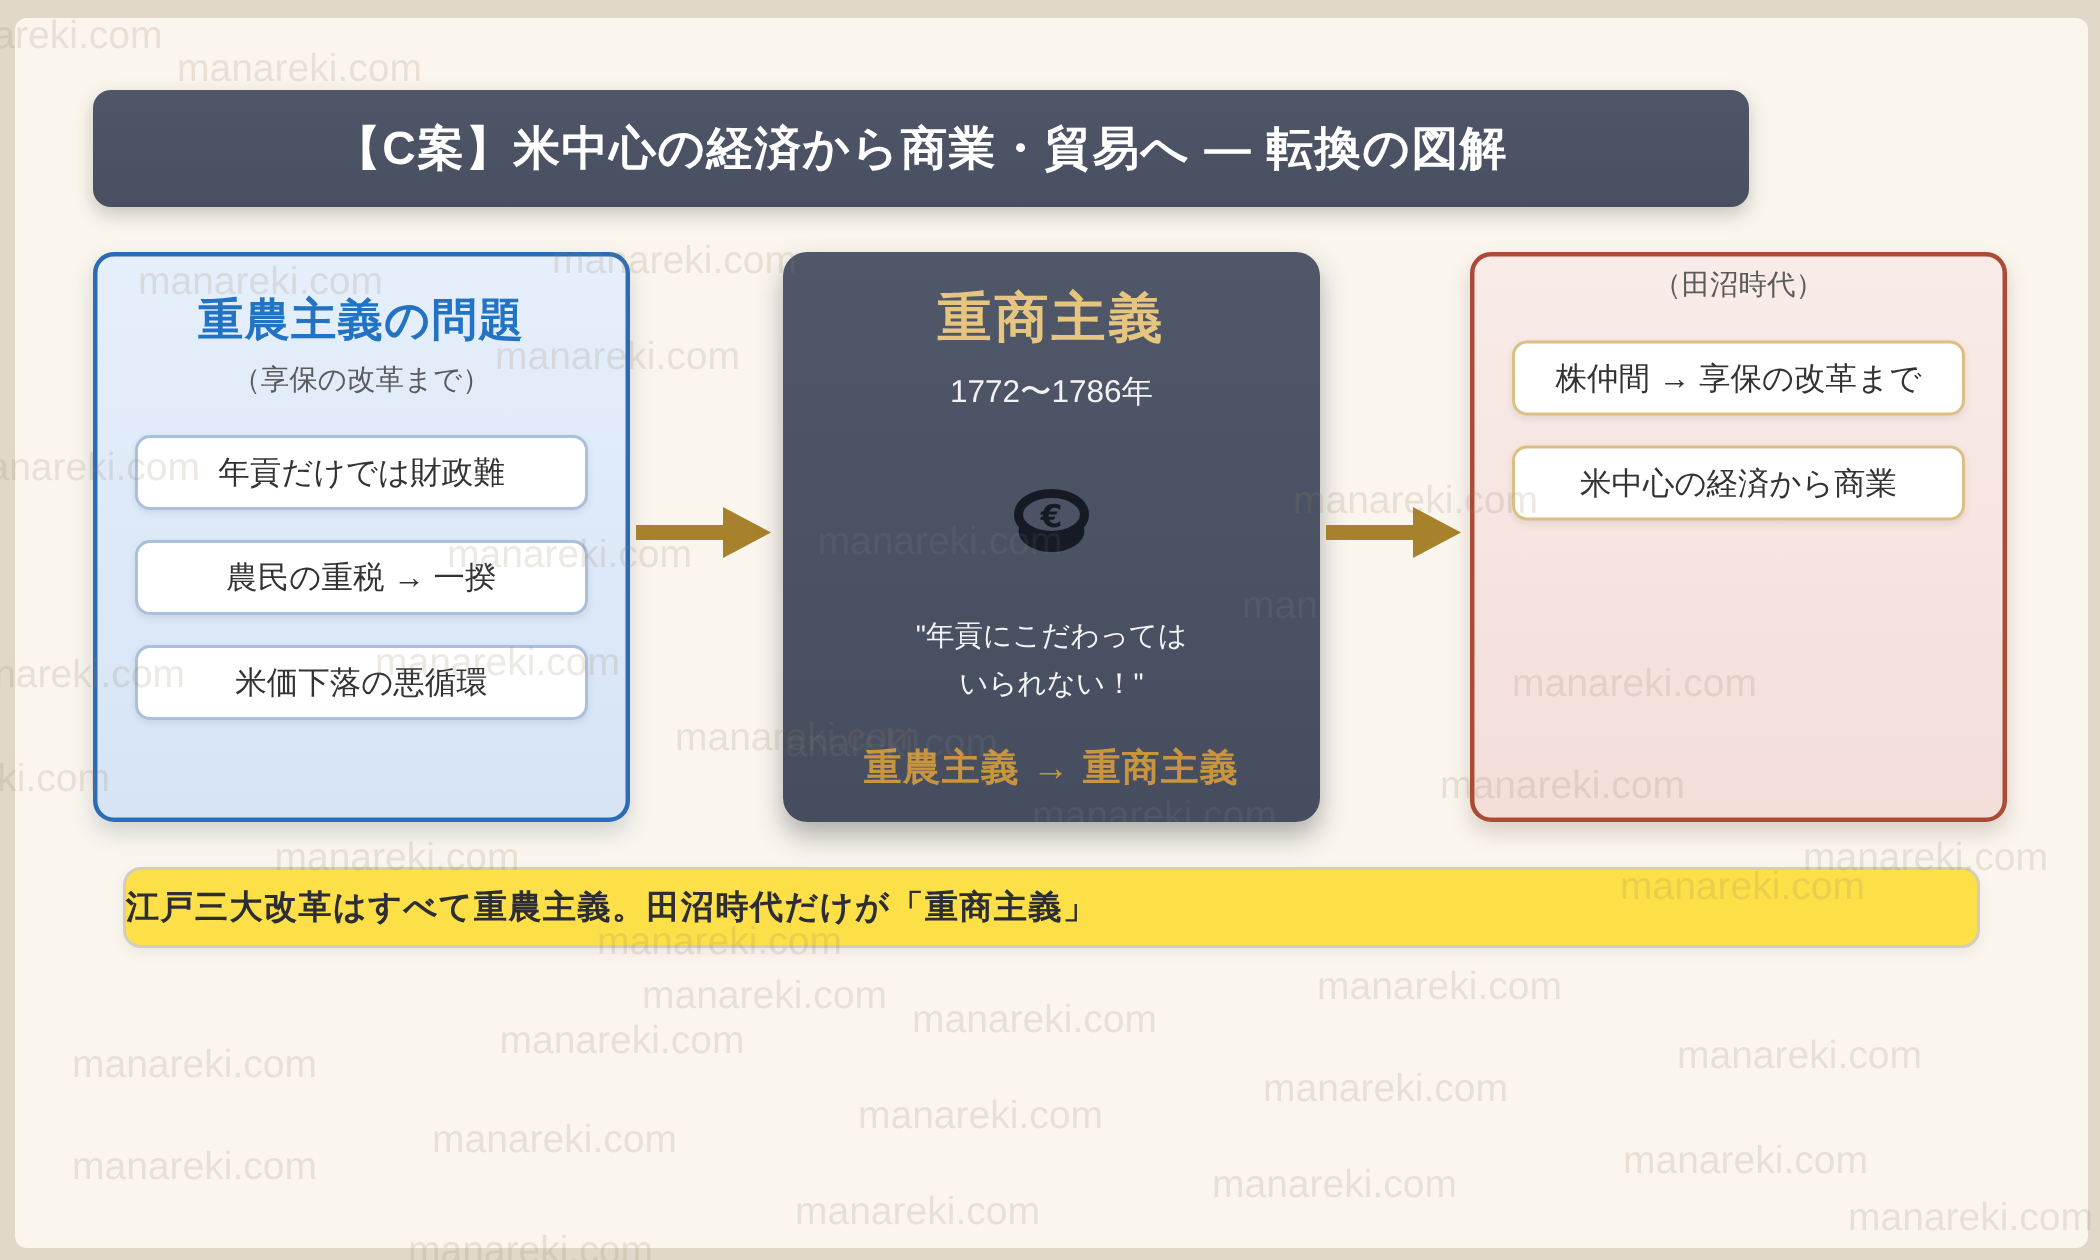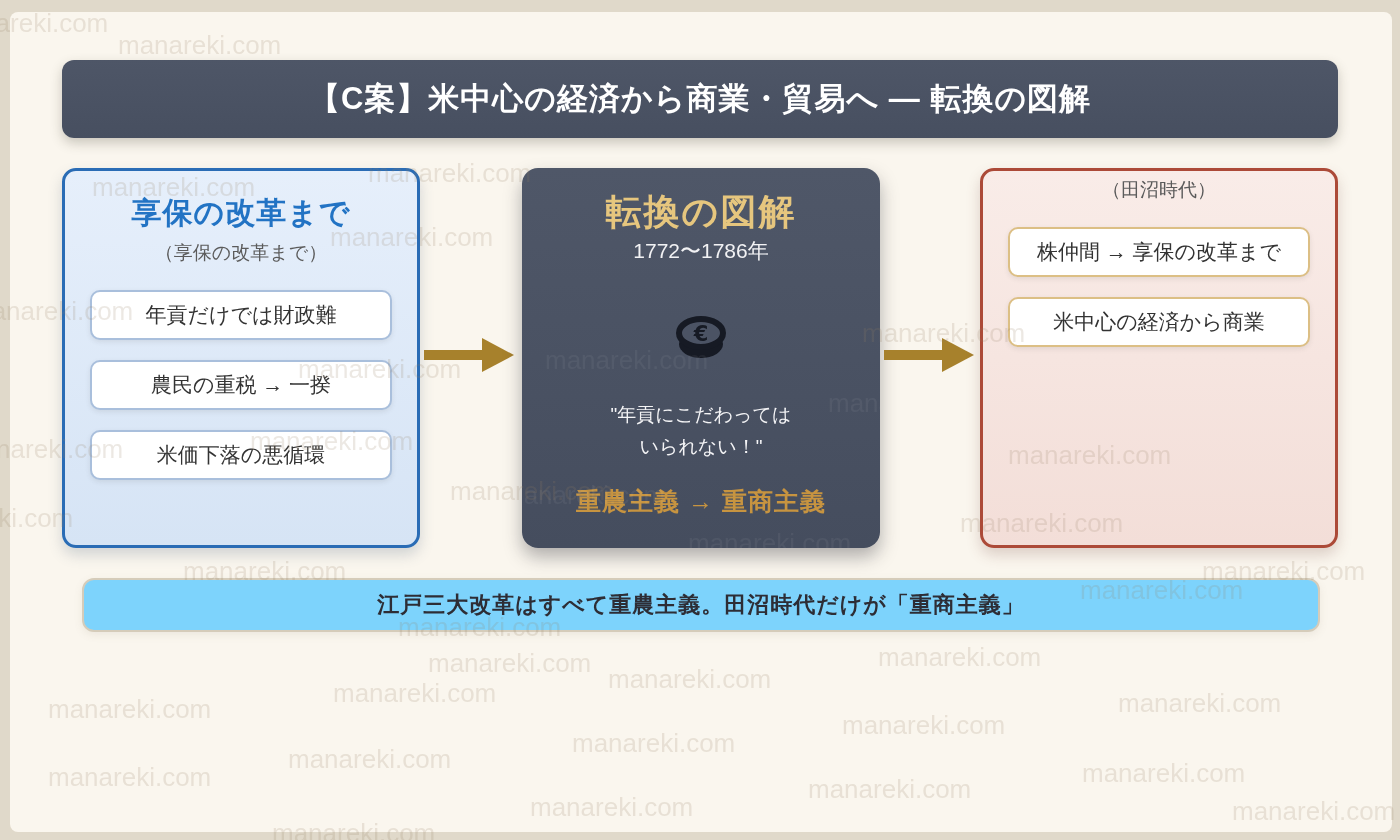--- a/index.html
+++ b/index.html
@@ -10,21 +10,21 @@
     overflow:hidden;
     position:relative;
   }
   #canvas { position:absolute; inset:0; }
   .panel {
     position:absolute; left:10px; top:12px; right:8px; bottom:8px;
     background:#faf6ee; border-radius:8px;
   }
   
   .title-bar {
-    position:absolute; left:62px; top:60px; width:1276px; height:78px;
+    position:absolute; left:62px; top:60px; width:1104px; height:78px;
     background:linear-gradient(#4e5667,#474f60);
     border-radius:12px;
     display:flex; align-items:center; justify-content:center;
     box-shadow:0 5px 12px rgba(60,55,40,.25);
   }
   .title-bar h1 { color:#ffffff; font-size:31px; font-weight:bold; letter-spacing:1px; }
   
   .col-box {
     position:absolute; top:168px; width:358px; height:380px;
     border-radius:14px; display:flex; flex-direction:column; align-items:center;
@@ -56,72 +56,72 @@
   .item {
     height:50px; background:#ffffff; border-radius:10px;
     display:flex; align-items:center; justify-content:center;
     font-size:21px; color:#333333;
     box-shadow:0 2px 5px rgba(80,80,80,.12);
   }
   .box-left  .item { border:2px solid #a9bfdc; }
   .box-right .item { border:2px solid #dcbf85; }
   
   .center-title { font-size:36px; font-weight:bold; color:#e6c67e; margin-top:20px; letter-spacing:2px; }
-  .center-period { font-size:21px; color:#f2f2f4; }
+  .center-period { font-size:21px; color:#f2f2f4; margin-top:10px; }
   .coin-wrap { margin-top:44px; height:54px; display:flex; align-items:center; justify-content:center; }
   .center-quote { margin-top:36px; text-align:center; color:#f4f4f6; font-size:19px; line-height:32px; }
   .center-transition { margin-top:22px; font-size:25px; font-weight:bold; color:#c79440; letter-spacing:1px; }
   .dark-wm { position:absolute; font-size:26px; color:rgba(255,255,255,.055); white-space:nowrap; }
   
   .arrow { position:absolute; top:334px; width:92px; height:42px; }
   .arrow-1 { left:424px; }
   .arrow-2 { left:884px; }
   
   .note-bar {
     position:absolute; left:82px; top:578px; width:1238px; height:54px;
-    background:#7dd3fc; border:2px solid #d5ccba; border-radius:12px;
-    display:flex; align-items:center; justify-content:center;
+    background:#fde047; border:2px solid #d5ccba; border-radius:12px;
+    display:flex; align-items:center; 
     box-shadow:0 3px 8px rgba(120,110,90,.10);
   }
   .note-bar p { font-size:22px; font-weight:bold; color:#2d2d35; letter-spacing:1px; }
   
   .wm-layer { position:absolute; inset:0; pointer-events:none; z-index:6; }
   .wm { position:absolute; font-size:26px; color:rgba(148,130,98,.18); white-space:nowrap; }
 </style>
 </head>
 <body>
 
 <div id="canvas">
   <div class="panel"></div>
 
   <div class="title-bar">
     <h1>【C案】米中心の経済から商業・貿易へ ― 転換の図解</h1>
   </div>
 
   <div class="col-box box-left">
-    <div class="col-title">享保の改革まで</div>
+    <div class="col-title">重農主義の問題</div>
     <div class="col-subtitle">（享保の改革まで）</div>
     <div class="item-list">
       <div class="item">年貢だけでは財政難</div>
       <div class="item">農民の重税 → 一揆</div>
       <div class="item">米価下落の悪循環</div>
     </div>
   </div>
 
   <svg class="arrow arrow-1" viewBox="0 0 92 42">
     <rect x="0" y="16" width="62" height="10" fill="#a7812c"></rect>
     <polygon points="58,4 58,38 90,21" fill="#a7812c"></polygon>
   </svg>
 
   <div class="col-box box-center">
     <span class="dark-wm" style="left:23px;top:177px;">manareki.com</span>
     <span class="dark-wm" style="left:306px;top:220px;">manareki.com</span>
     <span class="dark-wm" style="left:-20px;top:312px;">manareki.com</span>
     <span class="dark-wm" style="left:166px;top:360px;">manareki.com</span>
-    <div class="center-title">転換の図解</div>
+    <div class="center-title">重商主義</div>
     <div class="center-period">1772〜1786年</div>
     <div class="coin-wrap">
       <svg width="56" height="52" viewBox="0 0 56 52">
         <ellipse cx="28" cy="34" rx="22" ry="14" fill="#161a24"></ellipse>
         <ellipse cx="28" cy="23" rx="22" ry="14" fill="#4b5364" stroke="#161a24" stroke-width="6"></ellipse>
         <text x="28" y="31" text-anchor="middle" font-size="21" font-weight="bold" fill="#161a24" font-family="'DejaVu Sans',sans-serif">€</text>
       </svg>
     </div>
     <div class="center-quote">
       <div>"年貢にこだわっては</div>

